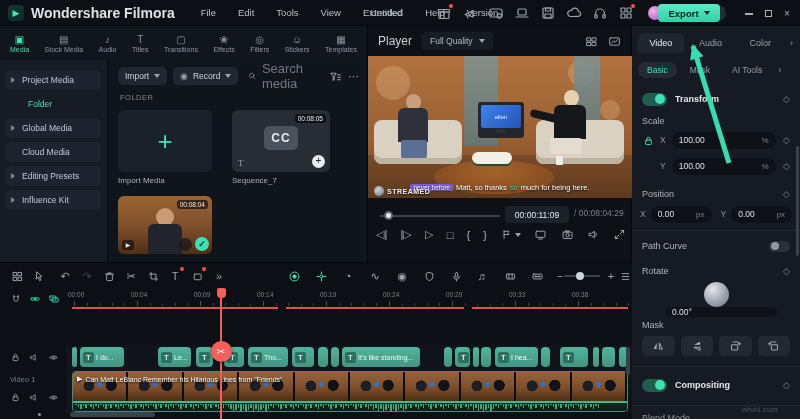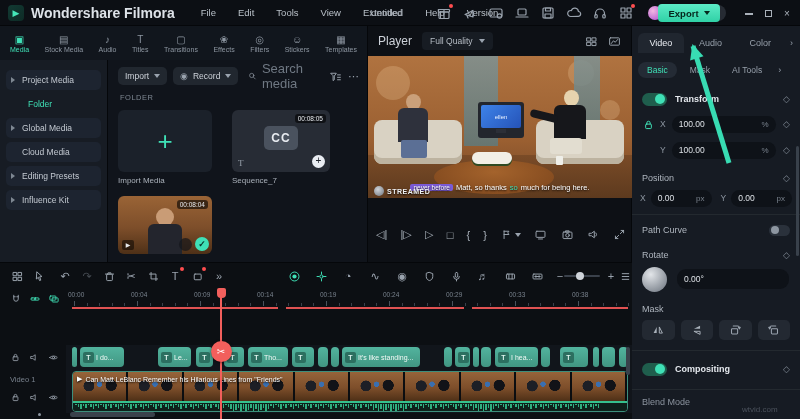--- a/index.html
+++ b/index.html
@@ -431,20 +431,26 @@
       <span class="chip">never before</span>
         <span>Matt, so thanks </span>
         <span class="hl">so</span>
         <span> much for being here.</span>
     </div>
     <div class="streamwm">
       <span class="av"></span>
       <span class="tx">STREAMED</span>
     </div>
   </div>
+  <div class="scrub-row">
+    <div class="scrub-line"></div>
+    <div class="scrub-dot"></div>
+    <div class="tc-box">00:00:11:09</div>
+    <div class="tc-total"><span>/</span>&nbsp;<span>00:08:04:29</span></div>
+  </div>
   <div class="ctl-row">
     <span class="ctl">◁|</span>
     <span class="ctl">|▷</span>
     <span class="ctl">▷</span>
     <span class="ctl">□</span>
     <span class="ctl">{</span>
     <span class="ctl">}</span>
     <span class="ctl dim">
       <svg viewBox="0 0 16 16" class="icon">
           <line x1="5" y1="3.5" x2="5" y2="13"></line>
@@ -497,20 +503,23 @@
     </div>
 
   <div class="prow" style="margin-top:4px;height:22px;">
     <div class="toggle on">
         <span class="knob"></span>
       </div>
     <span class="prop-label" style="font-weight:bold;color:#e4e8ed;">Transform</span>
     <span class="diamond">◇</span>
   </div>
 
+  <div class="prow" style="margin-top:6px;">
+      <span class="sec-label">Scale</span>
+    </div>
 
   <div class="prow" style="margin-top:5px;height:18px;">
     <svg viewBox="0 0 16 16" class="icon teal" width="13" height="13" style="flex:none;">
         <rect x="4.5" y="7.5" width="7" height="5.5" rx="1"></rect>
         <path d="M6 7.5 V6 a2 2 0 0 1 4 0 V7.5"></path>
       </svg>
     <span class="axis" style="margin-left:5px;">X</span>
     <div class="field" style="margin-left:6px;width:104px;">
       <span class="val">100.00</span>
         <span class="unit">%</span>
@@ -549,21 +558,21 @@
     <span class="sec-label">Path Curve</span>
     <div class="toggle sm" style="margin-left:auto;">
         <span class="knob"></span>
       </div>
   </div>
 
   <div class="prow" style="margin-top:12px;">
     <span class="sec-label">Rotate</span>
     <span class="diamond">◇</span>
   </div>
-  <div class="prow" style="margin-top:6px;height:26px;">
+  <div class="prow" style="margin-top:6px;height:26px;flex-direction:column;">
     <div class="dial"></div>
     <div class="field" style="margin-left:10px;width:112px;height:20px;">
       <span class="val">0.00°</span>
     </div>
   </div>
 
   <div class="prow" style="margin-top:12px;">
       <span class="sec-label">Mask</span>
     </div>
   <div class="prow" style="margin-top:6px;gap:6px;">

